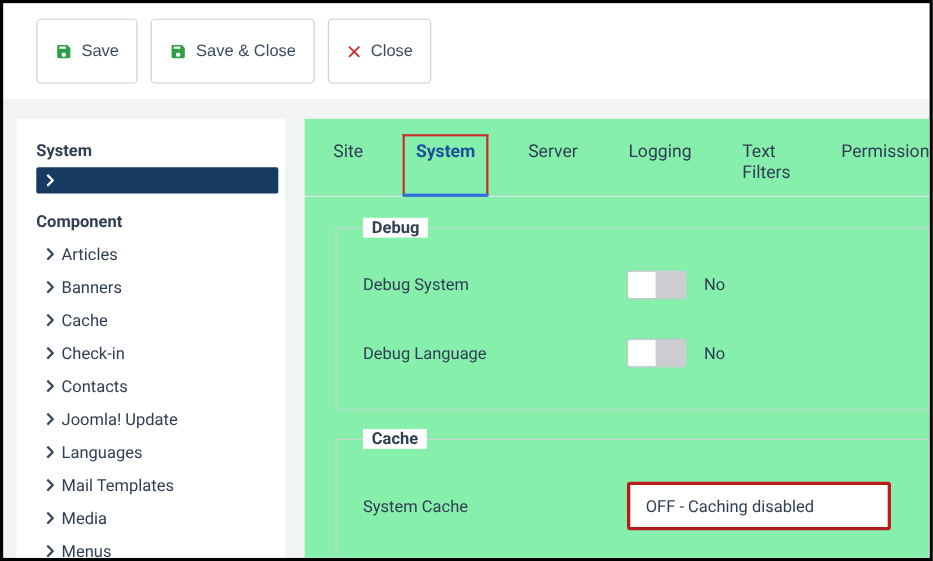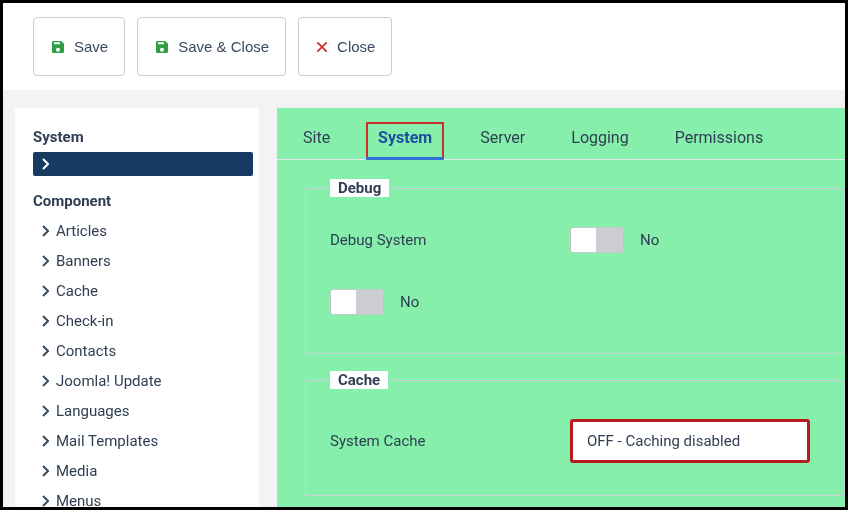--- a/index.html
+++ b/index.html
@@ -291,39 +291,41 @@
       <span>Menus</span>
     </div>
   </aside>
 
   <main class="content">
     <div class="tabs">
       <div class="tab"><span>Site</span></div>
       <div class="tab active"><span>System</span></div>
       <div class="tab"><span>Server</span></div>
       <div class="tab"><span>Logging</span></div>
+      <div class="tab"><span>Text Filters</span></div>
       <div class="tab"><span>Permissions</span></div>
     </div>
 
     <div class="panel-area">
 
       <div class="fieldset">
         <div class="fieldset-legend">Debug</div>
 
         <div class="row">
           <div class="row-label">Debug System</div>
           <div class="toggle-wrap">
             <div class="toggle">
               <div class="toggle-knob"></div>
             </div>
             <span class="toggle-state">No</span>
           </div>
         </div>
 
         <div class="row" style="padding-top:24px">
+          <div class="row-label">Debug Language</div>
           <div class="toggle-wrap">
             <div class="toggle">
               <div class="toggle-knob"></div>
             </div>
             <span class="toggle-state">No</span>
           </div>
         </div>
       </div>
 
       <div class="fieldset" style="padding-bottom:20px">

